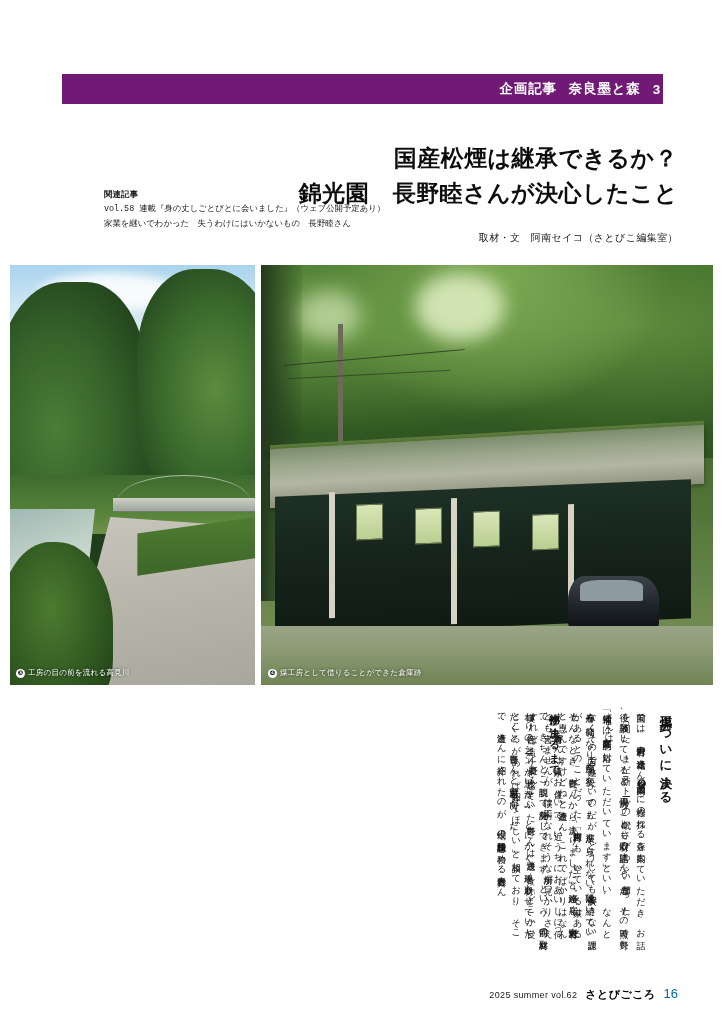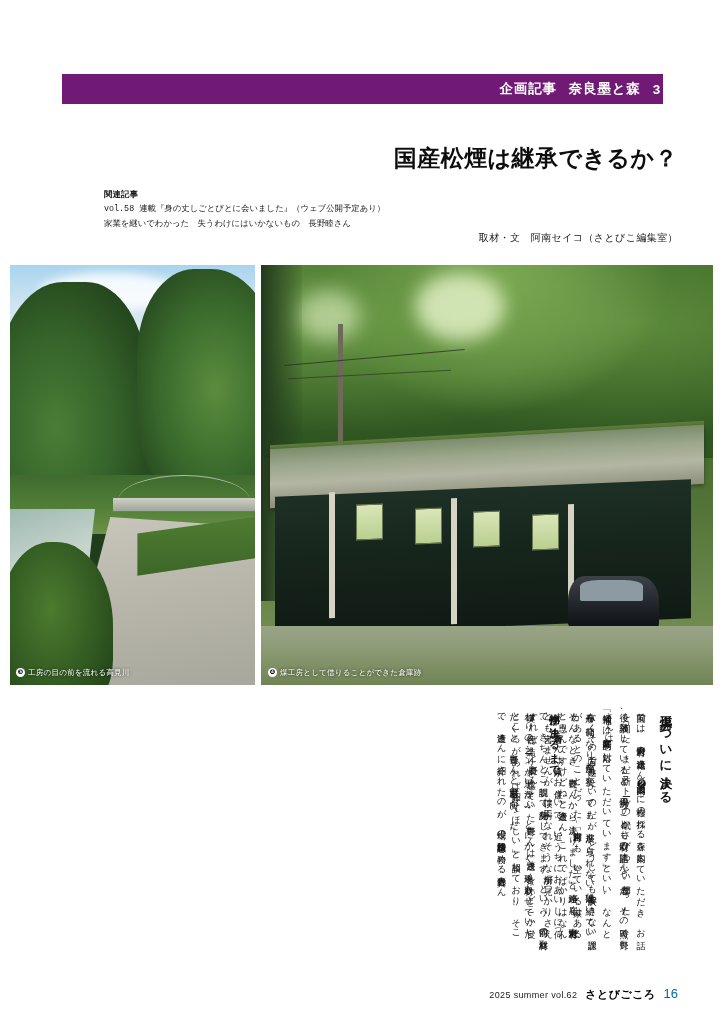--- a/index.html
+++ b/index.html
@@ -316,20 +316,21 @@
 
   
   .caption {
     position: absolute;
     font-family: "Liberation Sans", "DejaVu Sans", sans-serif;
     font-size: 7.6px;
     color: #ffffff;
     letter-spacing: 0.02em;
     text-shadow: 0 0 3px rgba(0,0,0,0.85);
     display: flex;
+    align-items: center;
     gap: 3px;
     white-space: nowrap;
   }
   .caption-num {
     display: inline-flex;
     align-items: center;
     justify-content: center;
     width: 9px;
     height: 9px;
     border-radius: 50%;
@@ -420,20 +421,21 @@
   <div class="header-bar">
     <span>企画記事</span>
     <span class="hdr-sep"></span>
     <span>奈良墨と森</span>
     <span class="hdr-sep"></span>
     <span>3</span>
   </div>
 
   <div class="title-block">
     <div class="title-line">国産松煙は継承できるか？</div>
+    <div class="title-line">錦光園　長野睦さんが決心したこと</div>
   </div>
 
   <div class="related">
     <div class="rel-head">関連記事</div>
     <div>vol.58 連載『身の丈しごとびとに会いました』（ウェブ公開予定あり）</div>
     <div>家業を継いでわかった　失うわけにはいかないもの　長野睦さん</div>
   </div>
 
   <div class="byline">取材・文　阿南セイコ（さとびこ編集室）</div>
 

